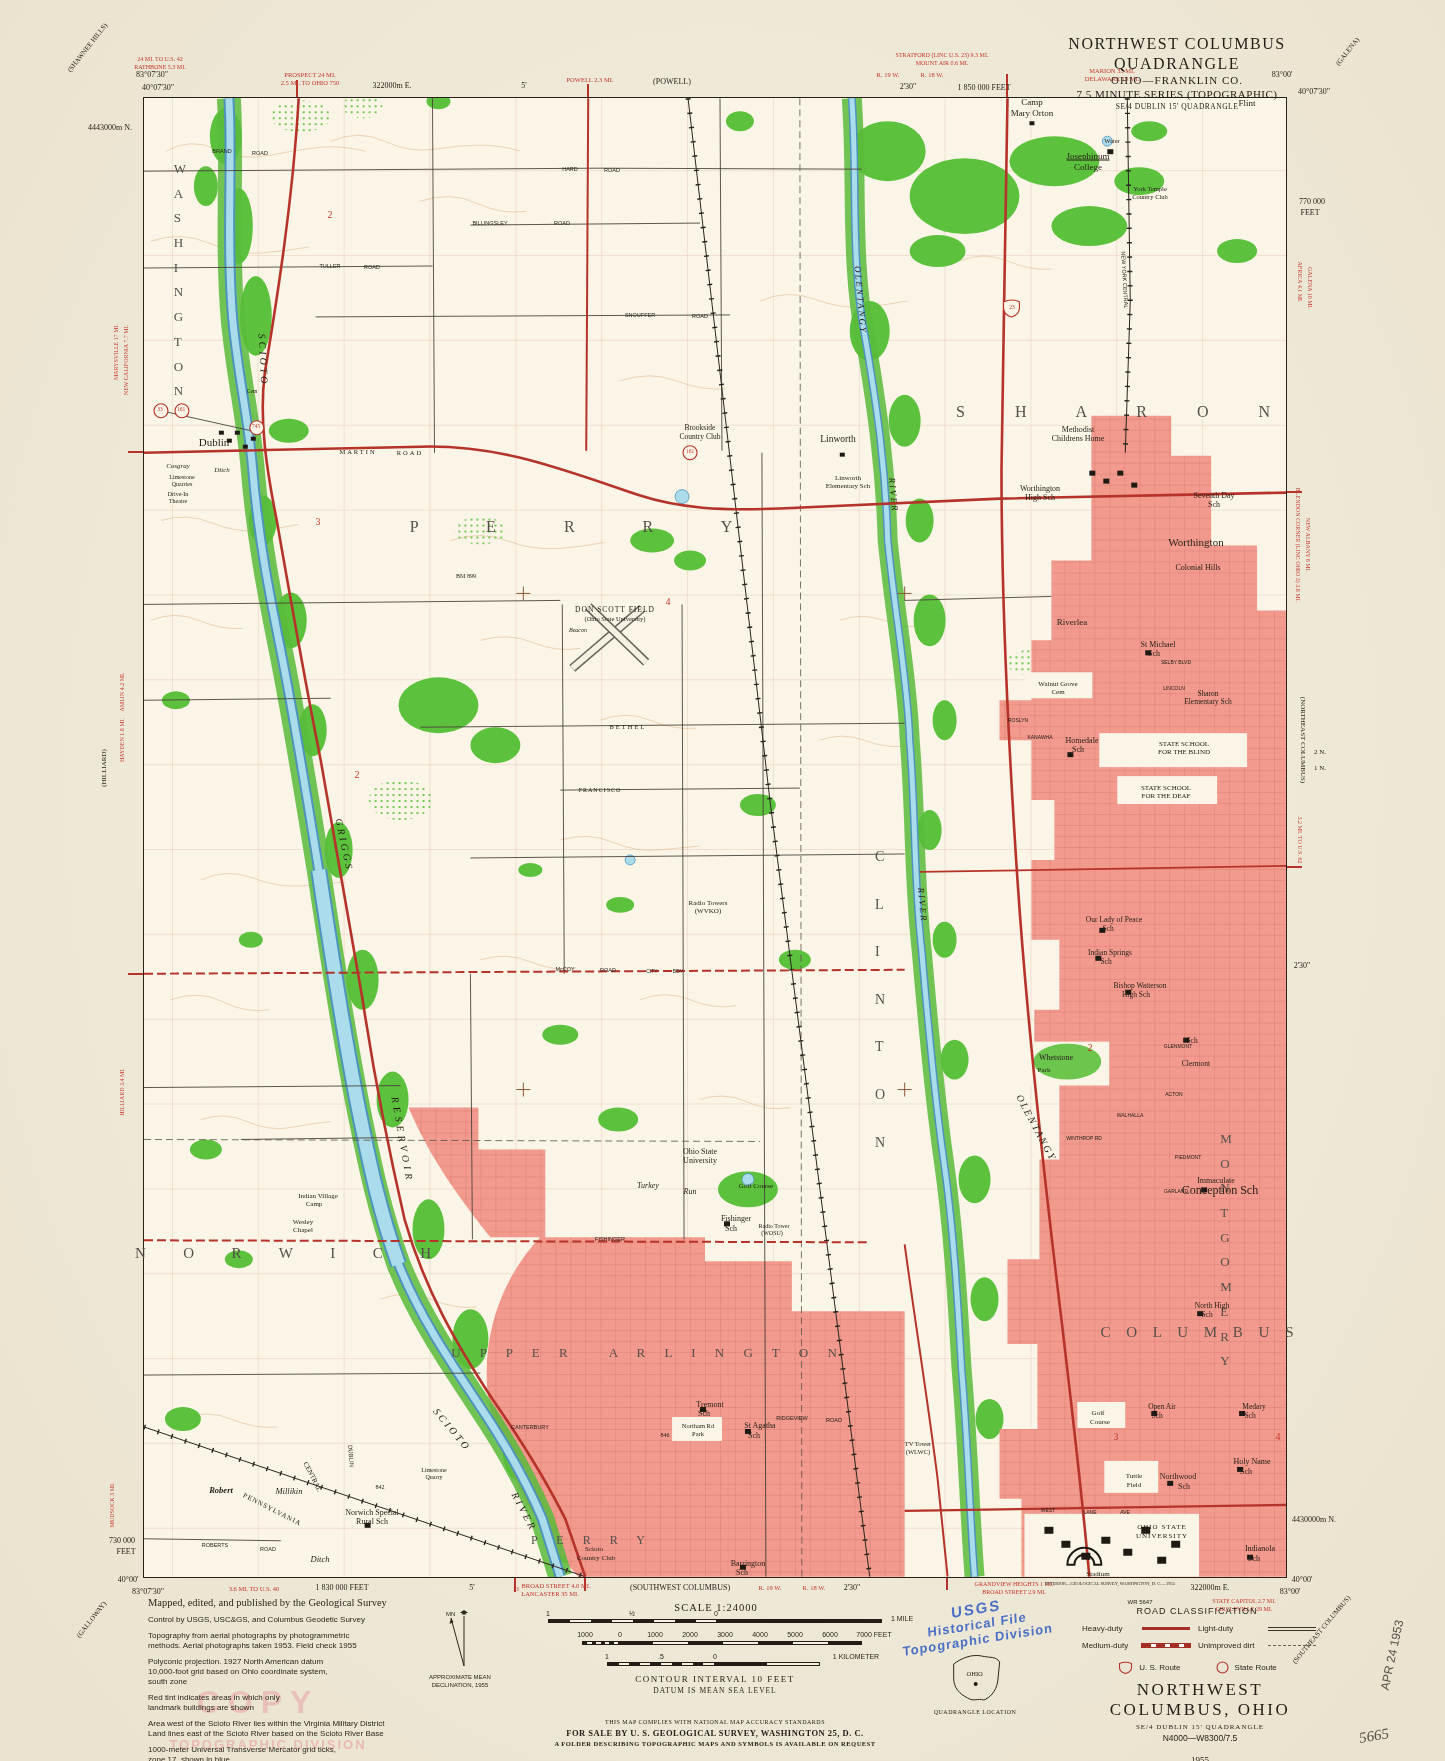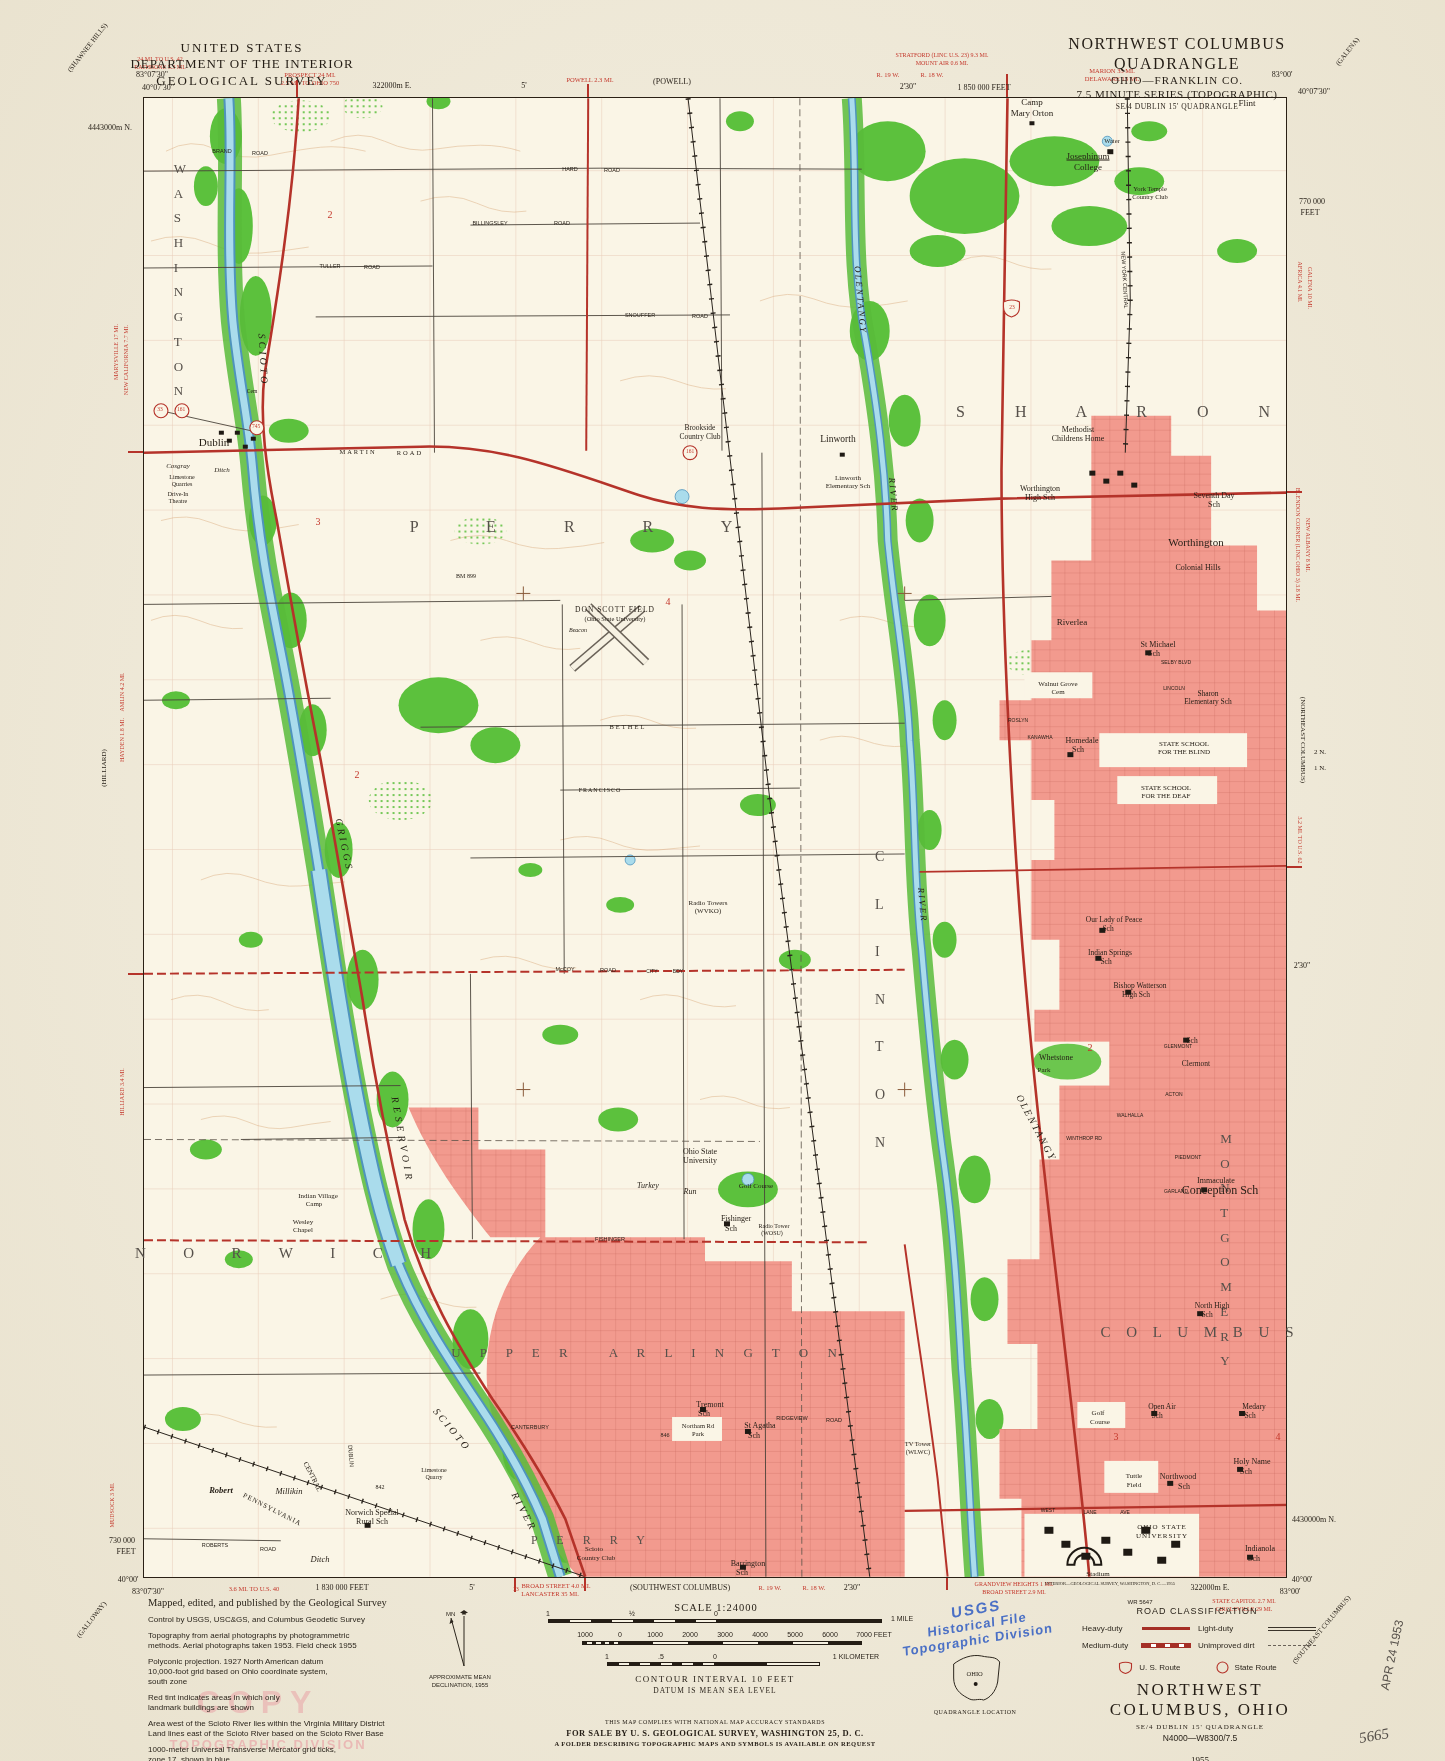--- a/index.html
+++ b/index.html
@@ -71,25 +71,20 @@
   .titleblk .m{font-size:17px;letter-spacing:2.5px;}
   .titleblk .s{font-size:7px;letter-spacing:1px;margin-top:3px;}
   .titleblk .c{font-size:8.5px;margin-top:2px;font-family:"Liberation Sans",sans-serif;}
   .titleblk .y{font-size:9px;margin-top:12px;}
 </style>
 </head>
 <body>
 
 <div class="sheet">
 
-  <div class="hdr hdr-left">
-    <div class="l1">UNITED STATES</div>
-    <div class="l2">DEPARTMENT OF THE INTERIOR</div>
-    <div class="l3">GEOLOGICAL SURVEY</div>
-  </div>
   <div class="hdr hdr-right">
     <div class="l1">NORTHWEST COLUMBUS QUADRANGLE</div>
     <div class="l2">OHIO—FRANKLIN CO.</div>
     <div class="l3">7.5 MINUTE SERIES (TOPOGRAPHIC)</div>
     <div class="l4">SE/4 DUBLIN 15' QUADRANGLE</div>
   </div>
 
   <div class="map-frame">
     <svg viewBox="143 97 1144 1481">
       <defs>

